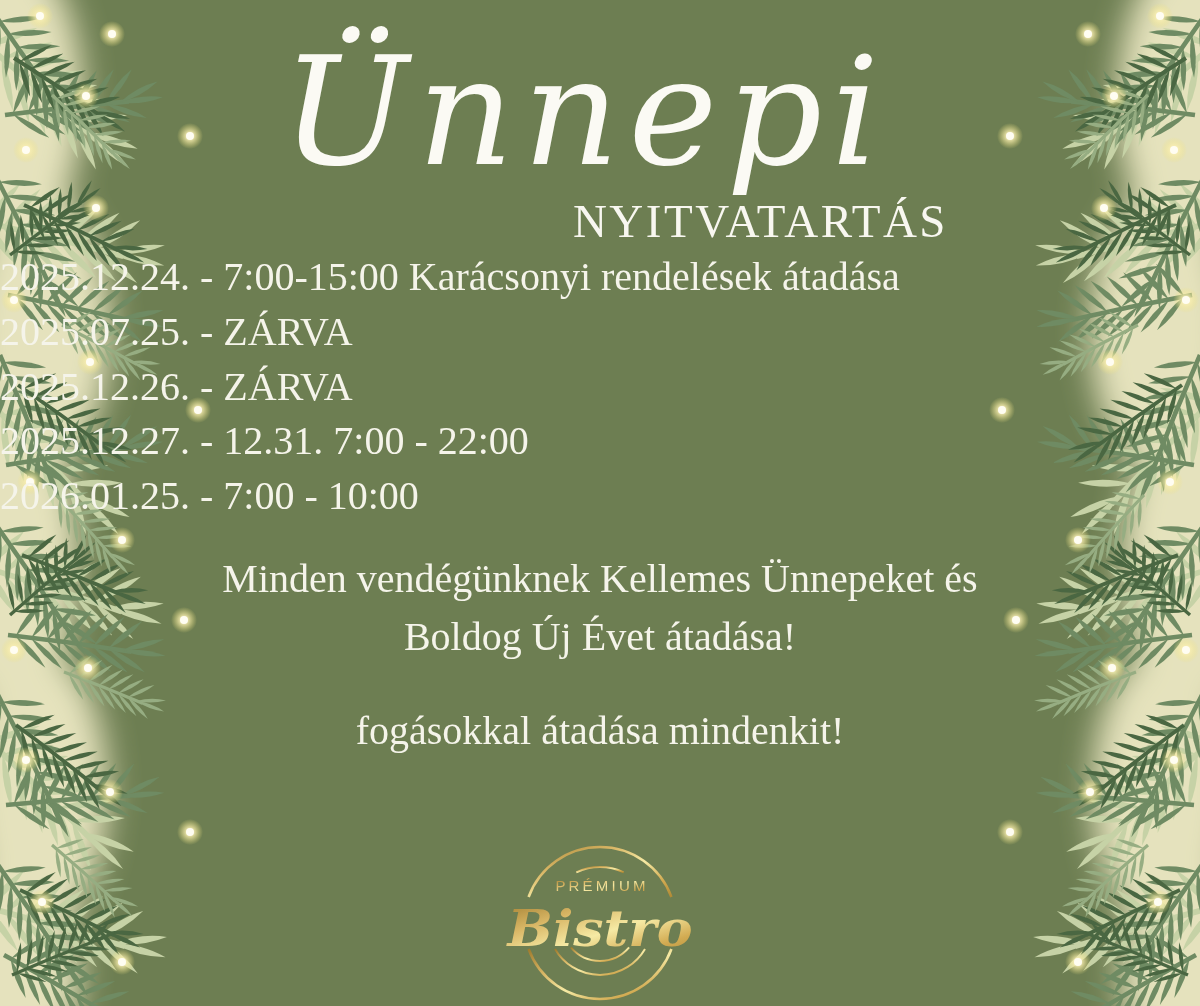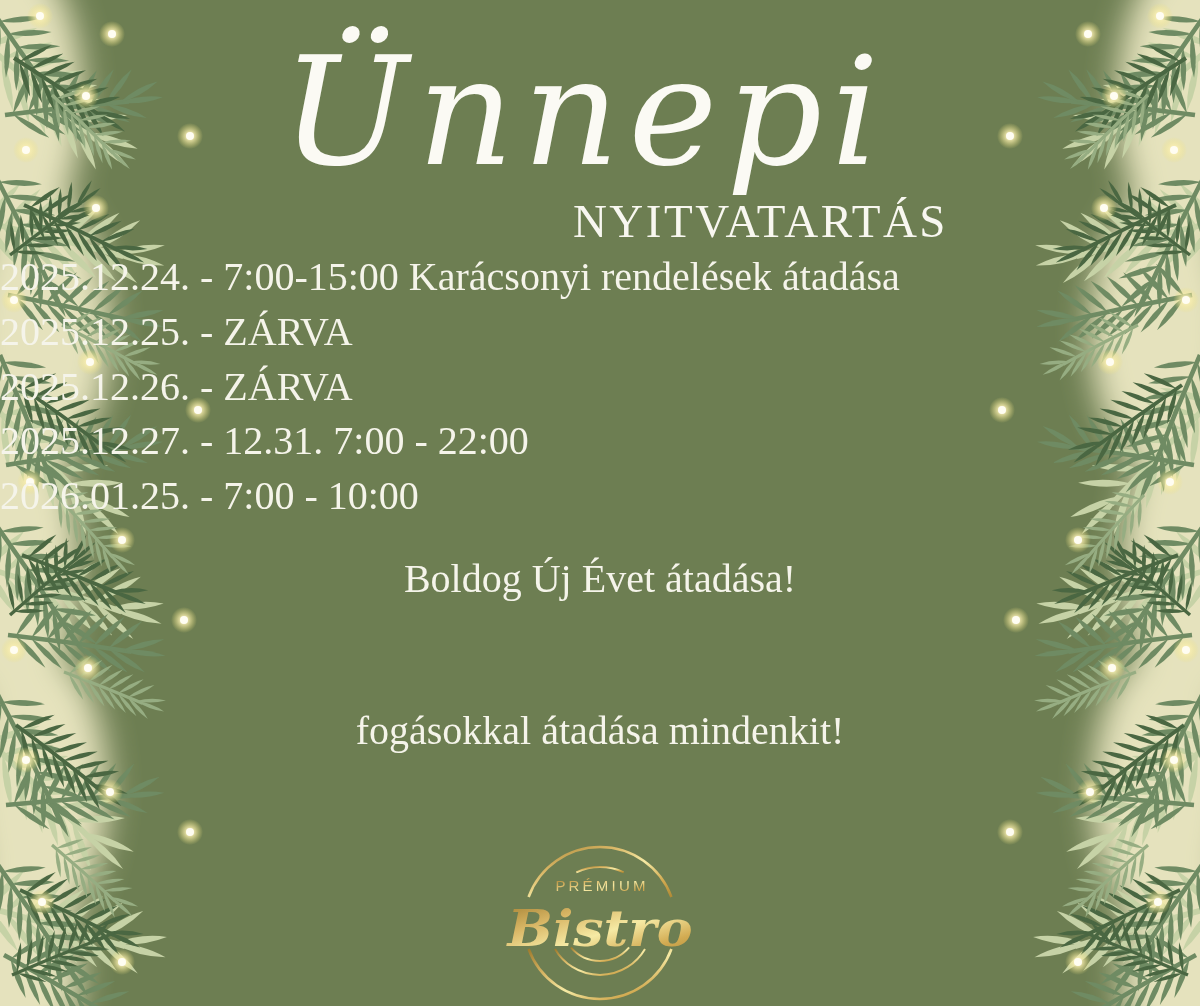--- a/index.html
+++ b/index.html
@@ -152,27 +152,28 @@
 
   <svg class="pine pine-right" width="250" height="1006" viewBox="0 0 250 1006" aria-hidden="true">
     <use href="#pineside"></use>
   </svg>
 
   <div class="title-script">Ünnepi</div>
   <div class="title-sub">NYITVATARTÁS</div>
 
   <div class="hours">
     <div>2025.12.24. - 7:00-15:00 Karácsonyi rendelések átadása</div>
-    <div>2025.12.25. - ZÁRVA</div>
+    <div>2025.07.25. - ZÁRVA</div>
     <div>2025.12.26. - ZÁRVA</div>
     <div>2025.12.27. - 12.31. 7:00 - 22:00</div>
     <div>2026.01.25. - 7:00 - 10:00</div>
   </div>
 
   <div class="msg msg-1">
+    <div>Minden vendégünknek Kellemes Ünnepeket és</div>
     <div>Boldog Új Évet átadása!</div>
   </div>
   <div class="msg msg-2">
     <div>fogásokkal átadása mindenkit!</div>
   </div>
 
   <svg class="logo" width="220" height="172" viewBox="0 0 220 172">
     <defs>
       <linearGradient id="gold" x1="0" y1="0" x2="1" y2="1">
         <stop offset="0" stop-color="#9e7a2c"></stop>

